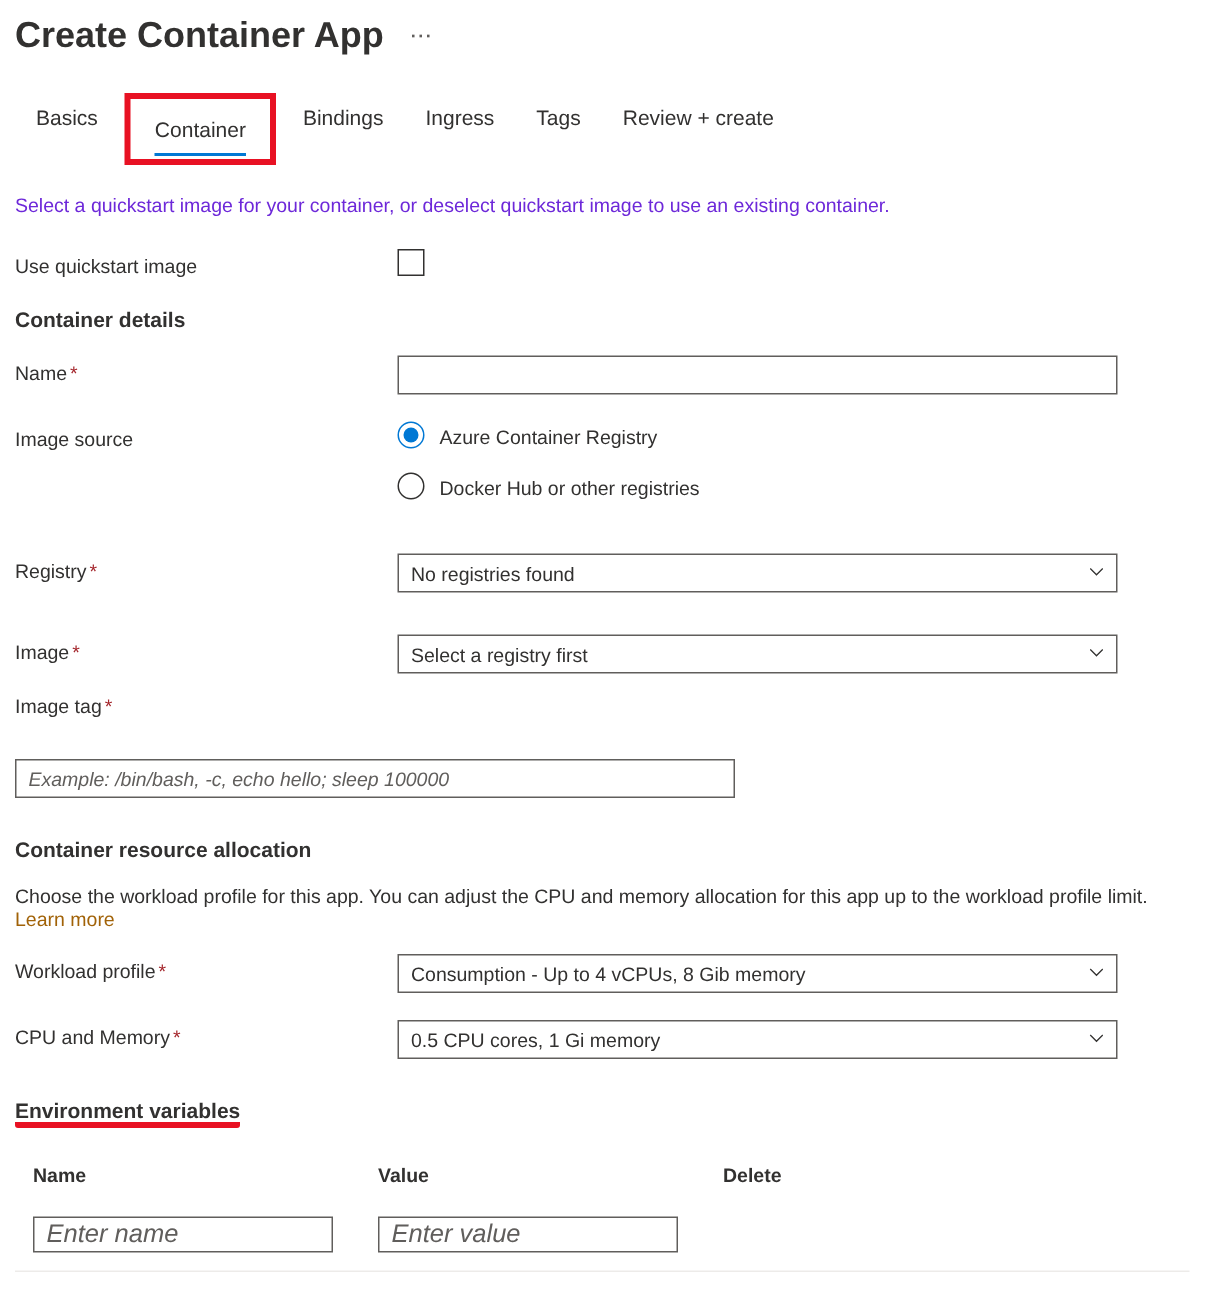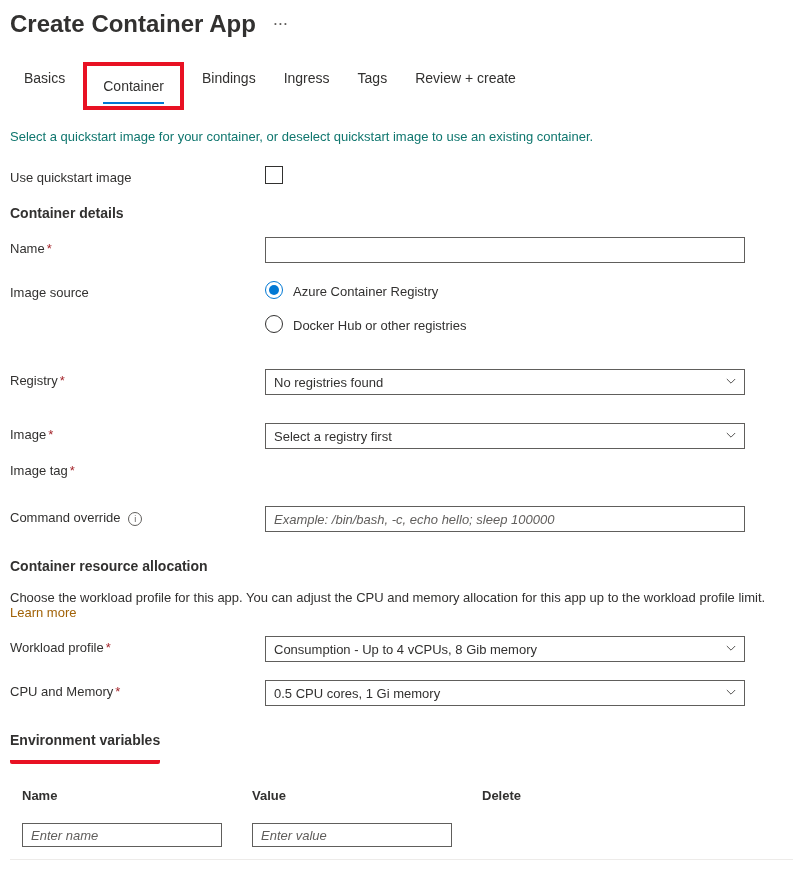--- a/index.html
+++ b/index.html
@@ -47,21 +47,21 @@
     }
     .tab-highlight-box {
       border: 4px solid #e81123;
       border-radius: 0;
       padding: 4px 2px;
       margin: 0 4px;
       display: inline-block;
     }
     .intro-text {
       font-size: 13px;
-      color: #0f766e;
+      color: #6d28d9;
       margin-bottom: 22px;
     }
     .form-row {
       display: flex;
       align-items: flex-start;
       margin-bottom: 18px;
     }
     .form-row.tight { margin-bottom: 10px; }
     .form-label {
       width: 255px;
@@ -148,41 +148,41 @@
       font-size: 9px;
       color: #605e5c;
       margin-left: 4px;
       vertical-align: middle;
     }
     .desc-text { font-size: 13px; margin-bottom: 16px; }
     .link { color: #a16207; cursor: pointer; }
     .underline-red {
       display: inline-block;
       border-bottom: 4px solid #e81123;
-      padding-bottom: 12px;
+      padding-bottom: 0;
       border-radius: 2px;
     }
     .env-table { width: 100%; border-collapse: collapse; }
     .env-table th {
       text-align: left;
       font-weight: 600;
       font-size: 13px;
       padding: 8px 12px 16px 12px;
     }
     .env-table td {
       padding: 4px 12px 12px 12px;
       vertical-align: top;
       border-bottom: 1px solid #edebe9;
     }
     .env-table td input {
       width: 200px;
       height: 24px;
       border: 1px solid #605e5c;
       padding: 2px 8px;
-      font-size: 13px;
+      font-size: 17px;
       font-style: italic;
       font-family: inherit;
     }
     .env-table td input::placeholder { color: #605e5c; }
   </style>
 </head>
 <body>
 
 <div class="page-title">
   <span>Create Container App</span>
@@ -270,24 +270,20 @@
 
 <div class="form-row tight">
   <div class="form-label">
     <span>Image tag</span><span class="required">*</span>
   </div>
 </div>
 
 <div style="height:18px"></div>
 
 <div class="form-row">
-  <div class="form-label">
-    <span>Command override</span>
-    <span class="info-icon">i</span>
-  </div>
   <div class="form-control-area">
     <input type="text" class="text-input" placeholder="Example: /bin/bash, -c, echo hello; sleep 100000" style="">
   </div>
 </div>
 
 <div class="section-header">Container resource allocation</div>
 
 <div class="desc-text">
   <span>Choose the workload profile for this app. You can adjust the CPU and memory allocation for this app up to the workload profile limit. </span><span class="link">Learn more</span>
 </div>

